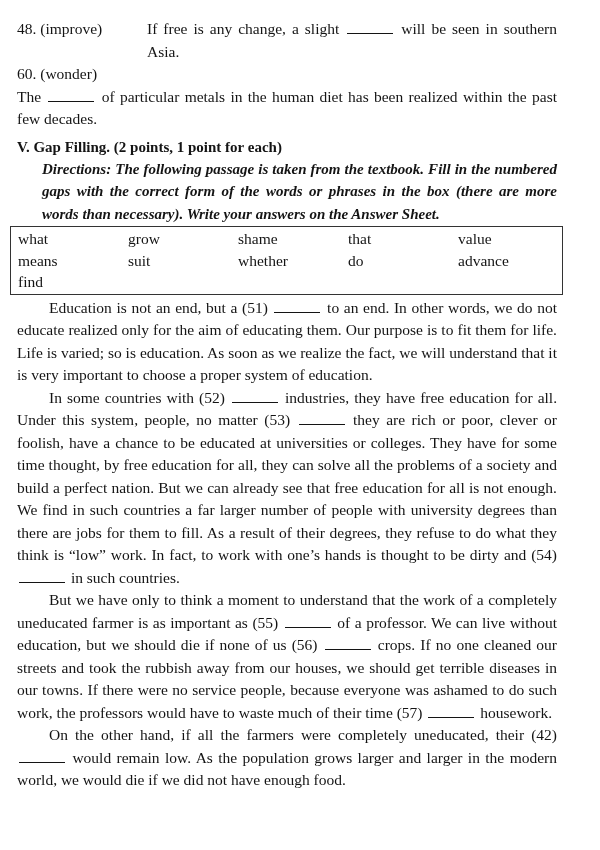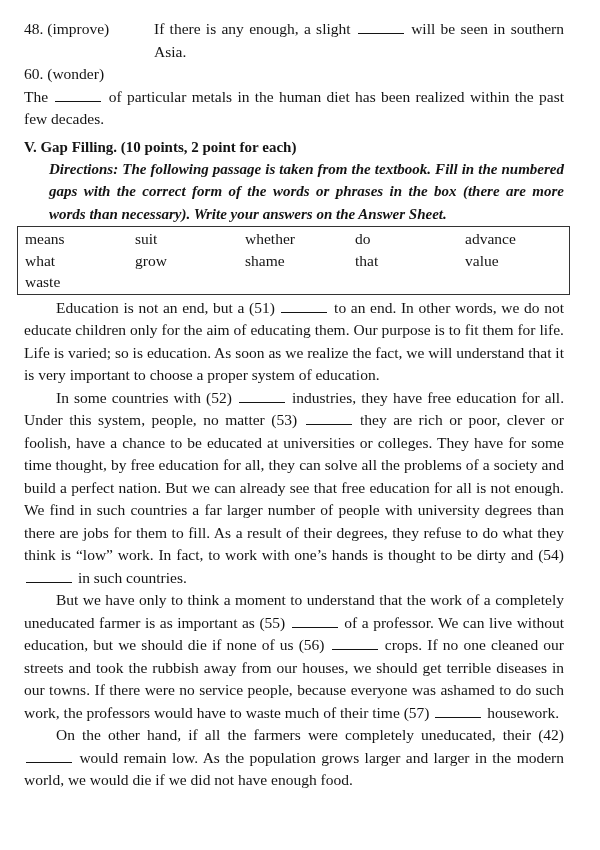--- a/index.html
+++ b/index.html
@@ -1,21 +1,21 @@
 <!DOCTYPE html>
 <html><head>
 <meta charset="utf-8">
 <style>
   html, body { margin: 0; padding: 0; background: #ffffff; }
   body {
     width: 600px; height: 850px; overflow: hidden; position: relative;
     font-family: "Liberation Serif", "DejaVu Serif", serif;
     color: #141414; font-size: 15.5px;
   }
-  .page { position: absolute; left: 24px; top: 18px; width: 540px; }
+  .page { position: absolute; left: 17px; top: 18px; width: 540px; }
   .q-item { display: flex; line-height: 22.5px; margin-bottom: 0; }
   .q-num { width: 130px; flex: none; }
   .q-text { flex: 1; text-align: justify; }
   .section-title { font-weight: bold; margin-top: 5px; line-height: 22px; font-size: 15px; }
   .directions { font-weight: bold; font-style: italic; text-align: justify; line-height: 22.5px; font-size: 15px; margin-left: 25px; }
   .word-box {
     position: relative; left: -7px; width: 553px;
     border: 1.3px solid #333; margin-top: 1px; padding: 1px 0 1px 7px;
     box-sizing: border-box;
   }
@@ -26,53 +26,53 @@
   .passage { margin-top: 2px; }
   .blank { display: inline-block; width: 46px; border-bottom: 1px solid #141414; height: 0.9em; vertical-align: baseline; margin: 0 2px; }
 </style>
 </head>
 <body>
 
 <div class="page">
 
   <div class="q-item">
     <div class="q-num">48. (improve)</div>
-    <div class="q-text"><span>If there is any enough, a slight</span> <span class="blank"></span> <span>will be seen in southern Asia.</span></div>
+    <div class="q-text"><span>If free is any change, a slight</span> <span class="blank"></span> <span>will be seen in southern Asia.</span></div>
   </div>
   <div class="q-item">
     <div class="q-num">60. (wonder)</div>
   </div>
   <div class="q-item">
     <div class="q-text"><span>The</span> <span class="blank"></span> <span>of particular metals in the human diet has been realized within the past few decades.</span></div>
   </div>
 
-  <div class="section-title">V. Gap Filling. (10 points, 2 point for each)</div>
+  <div class="section-title">V. Gap Filling. (2 points, 1 point for each)</div>
   <div class="directions">Directions: The following passage is taken from the textbook. Fill in the numbered gaps with the correct form of the words or phrases in the box (there are more words than necessary). Write your answers on the Answer Sheet.</div>
 
   <div class="word-box">
+    <div class="word-row">
+      <span class="c0">what</span>
+      <span class="c1">grow</span>
+      <span class="c2">shame</span>
+      <span class="c3">that</span>
+      <span class="c4">value</span>
+    </div>
     <div class="word-row">
       <span class="c0">means</span>
       <span class="c1">suit</span>
       <span class="c2">whether</span>
       <span class="c3">do</span>
       <span class="c4">advance</span>
     </div>
     <div class="word-row">
-      <span class="c0">what</span>
-      <span class="c1">grow</span>
-      <span class="c2">shame</span>
-      <span class="c3">that</span>
-      <span class="c4">value</span>
-    </div>
-    <div class="word-row">
-      <span class="c2">waste</span>
+      <span class="c2">find</span>
       <span class="c3"></span>
       <span class="c4"></span>
     </div>
   </div>
 
   <div class="passage">
-    <p><span>Education is not an end, but a (51)</span> <span class="blank"></span> <span>to an end. In other words, we do not educate children only for the aim of educating them. Our purpose is to fit them for life. Life is varied; so is education. As soon as we realize the fact, we will understand that it is very important to choose a proper system of education.</span></p>
+    <p><span>Education is not an end, but a (51)</span> <span class="blank"></span> <span>to an end. In other words, we do not educate realized only for the aim of educating them. Our purpose is to fit them for life. Life is varied; so is education. As soon as we realize the fact, we will understand that it is very important to choose a proper system of education.</span></p>
     <p><span>In some countries with (52)</span> <span class="blank"></span> <span>industries, they have free education for all. Under this system, people, no matter (53)</span> <span class="blank"></span> <span>they are rich or poor, clever or foolish, have a chance to be educated at universities or colleges. They have for some time thought, by free education for all, they can solve all the problems of a society and build a perfect nation. But we can already see that free education for all is not enough. We find in such countries a far larger number of people with university degrees than there are jobs for them to fill. As a result of their degrees, they refuse to do what they think is “low” work. In fact, to work with one’s hands is thought to be dirty and (54)</span> <span class="blank"></span> <span>in such countries.</span></p>
     <p><span>But we have only to think a moment to understand that the work of a completely uneducated farmer is as important as (55)</span> <span class="blank"></span> <span>of a professor. We can live without education, but we should die if none of us (56)</span> <span class="blank"></span> <span>crops. If no one cleaned our streets and took the rubbish away from our houses, we should get terrible diseases in our towns. If there were no service people, because everyone was ashamed to do such work, the professors would have to waste much of their time (57)</span> <span class="blank"></span> <span>housework.</span></p>
     <p><span>On the other hand, if all the farmers were completely uneducated, their (42)</span> <span class="blank"></span> <span>would remain low. As the population grows larger and larger in the modern world, we would die if we did not have enough food.</span></p>
   </div>
 </div>
 
 </body></html>

